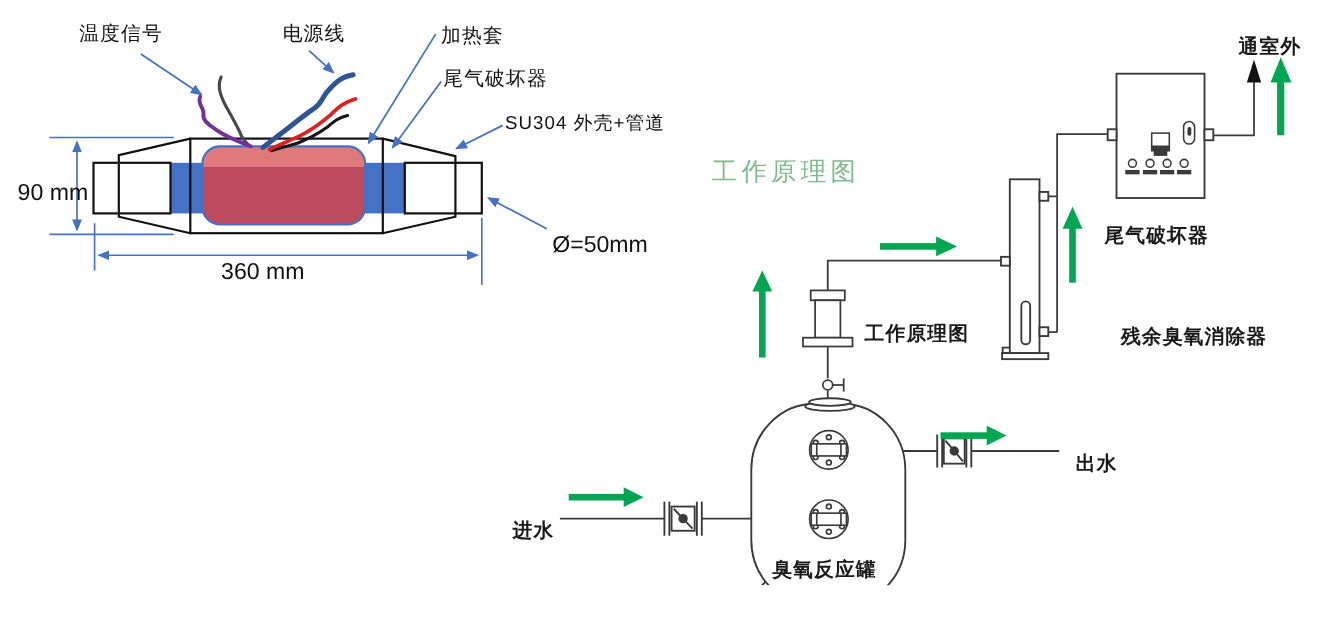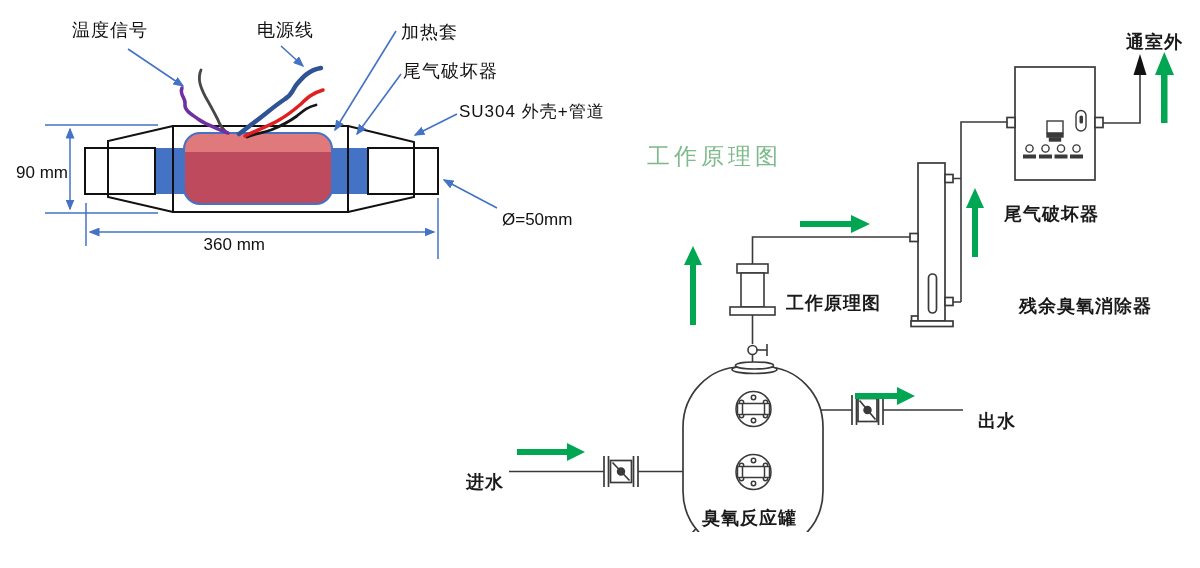--- a/index.html
+++ b/index.html
@@ -2,21 +2,21 @@
 <html><head>
 <meta charset="utf-8">
 <style>
   html,body{margin:0;padding:0;background:#ffffff;}
   .canvas{position:relative;width:1200px;height:532px;background:#fff;overflow:hidden;
           font-family:"Liberation Sans",sans-serif;}
   .canvas svg{position:absolute;left:0;top:0;}
   .lbl{position:absolute;color:#111;white-space:nowrap;line-height:1.1;
        font-family:"Liberation Sans",sans-serif;}
   .lbl.cn{font-size:18px;font-weight:400;letter-spacing:1px;}
-  .lbl.dim{font-size:17px;font-weight:400;color:#111;}
+  .lbl.dim{font-size:21px;font-weight:400;color:#111;}
   .lbl.flow{font-size:18px;font-weight:700;letter-spacing:1px;color:#1a1a1a;margin-top:12px;}
   .lbl.title{font-size:23px;font-weight:400;letter-spacing:4px;color:#7FBA8C;}
   .center{text-align:right;}
 </style>
 </head>
 <body>
 
 <div class="canvas">
 
 <svg width="1200" height="568" viewBox="0 0 1200 568">

